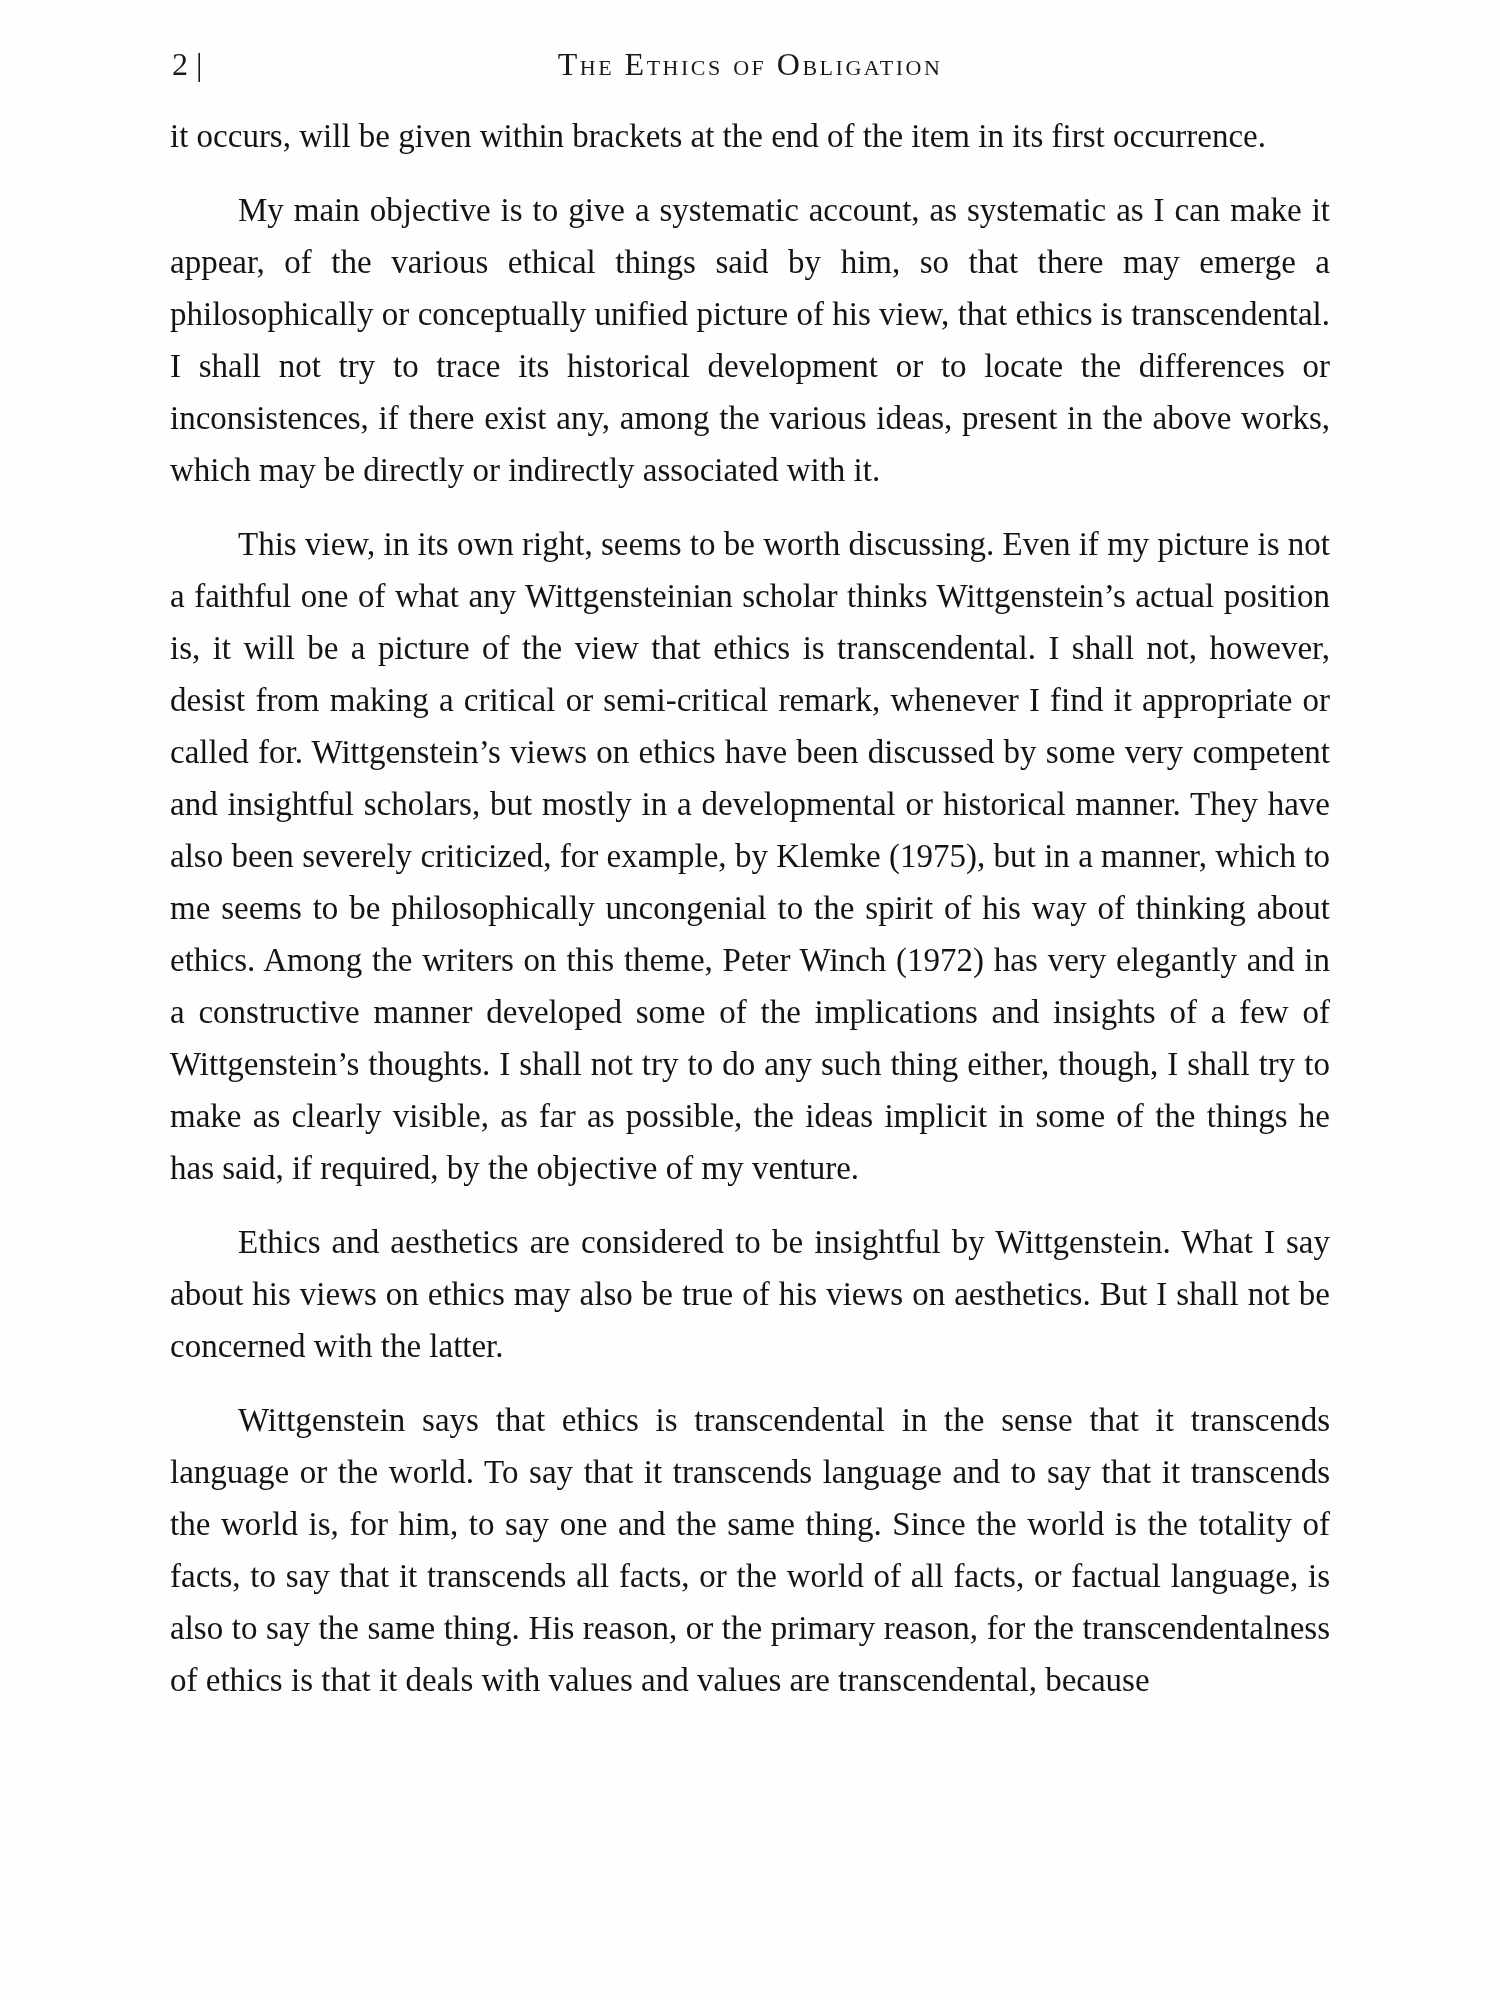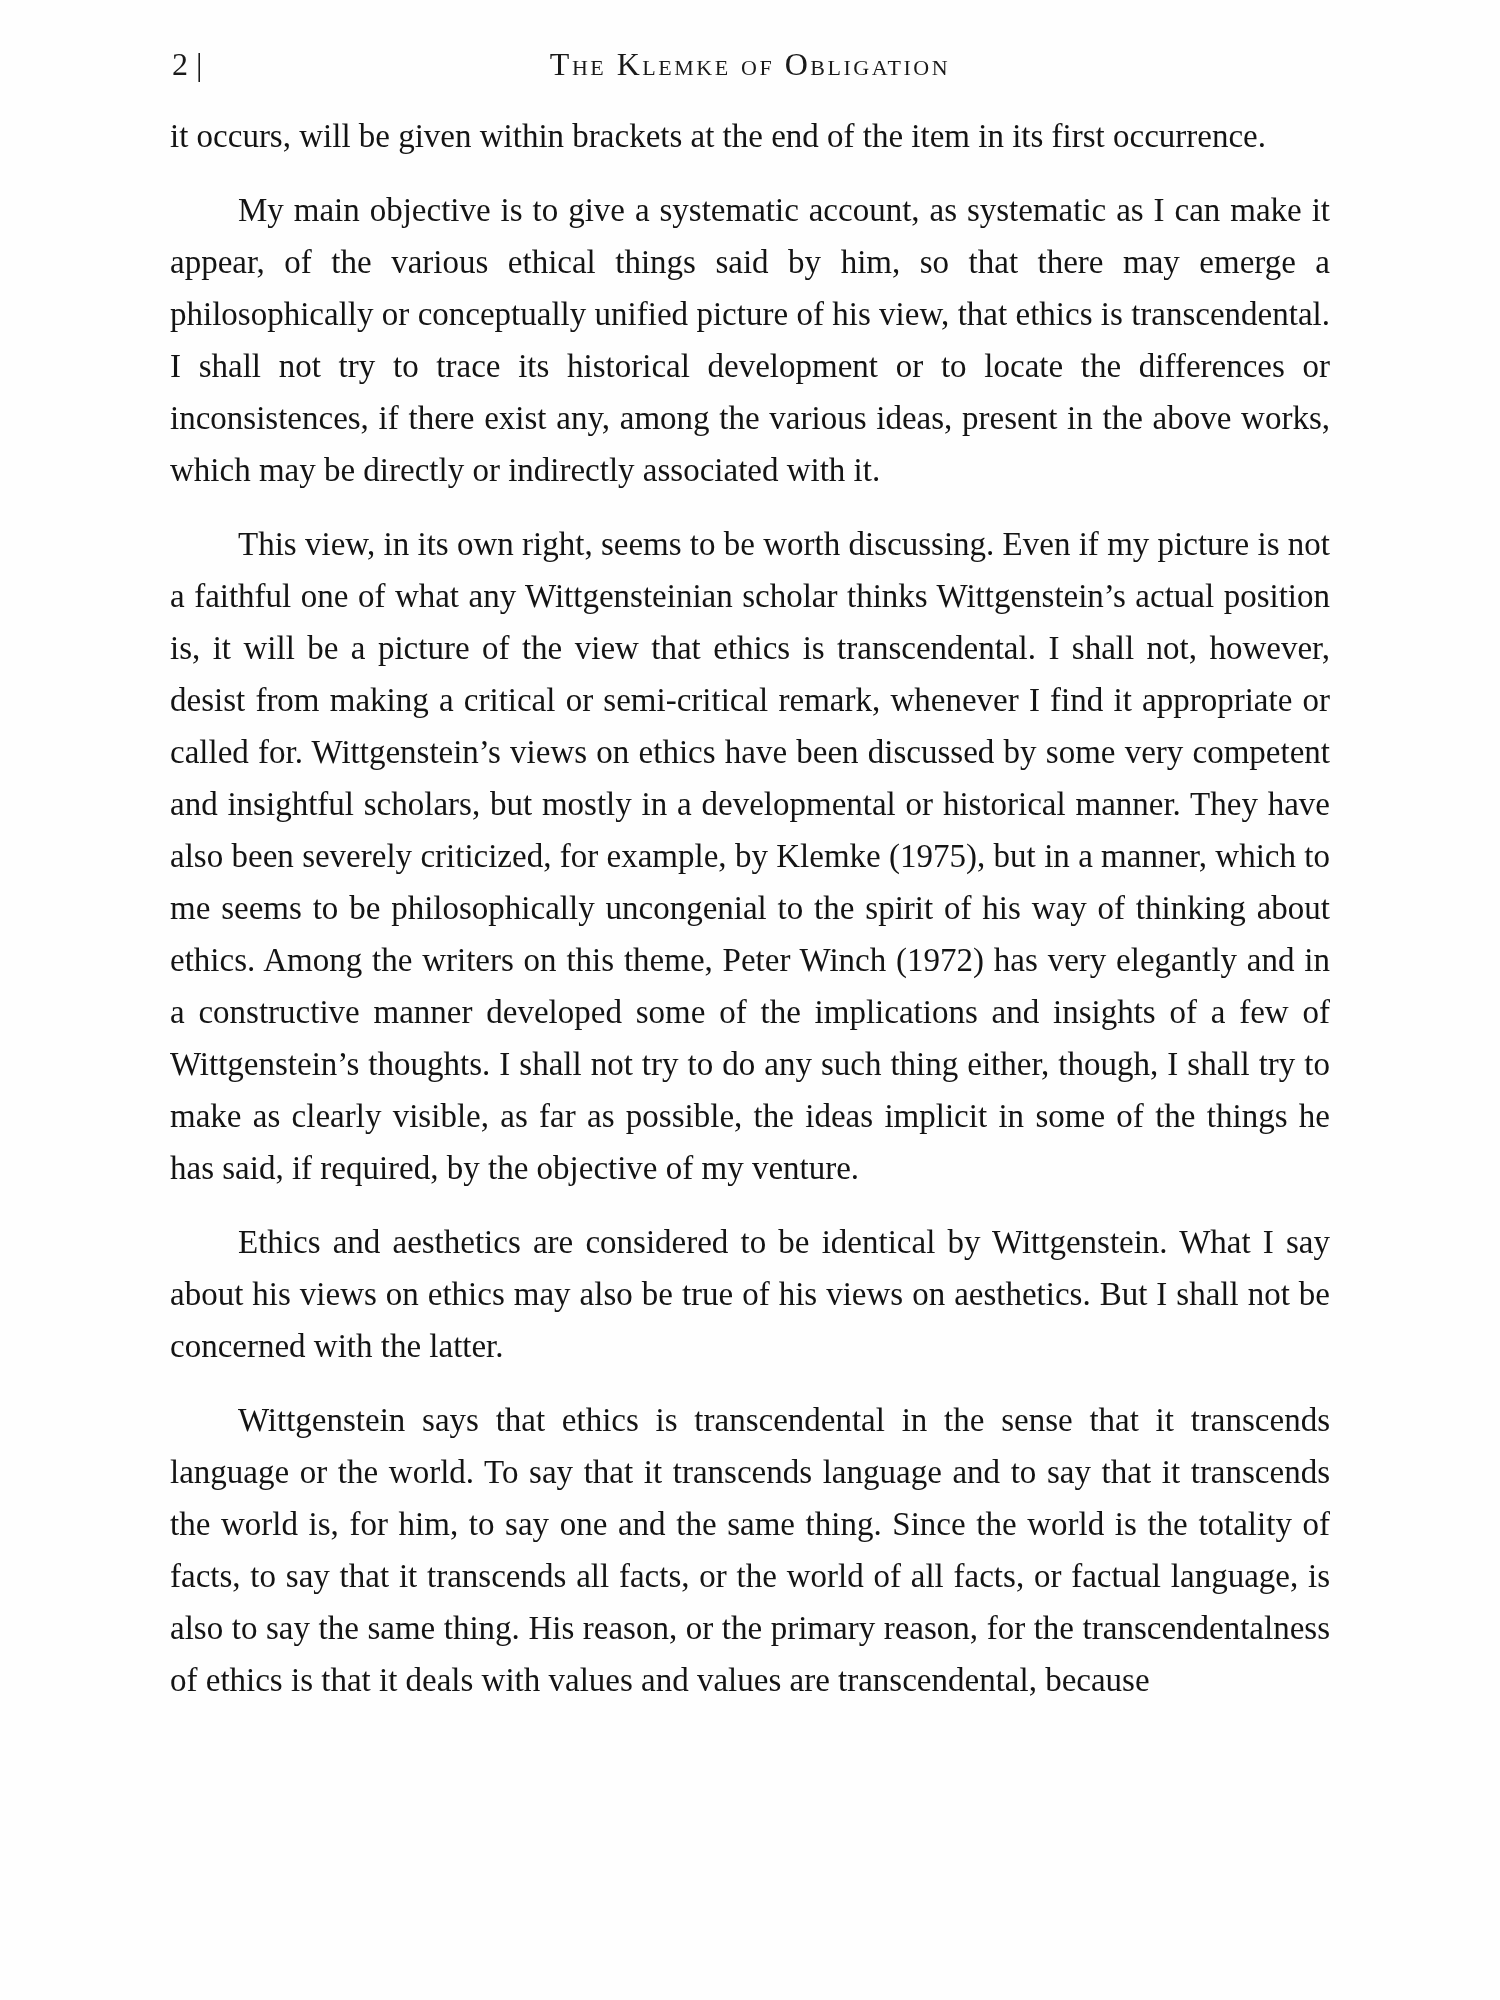--- a/index.html
+++ b/index.html
@@ -61,24 +61,24 @@
     margin-top: 0;
   }
 </style>
 </head>
 <body>
 
 <div class="page">
 
   <header class="page-header">
     <span class="page-number"><span>2</span><span class="divider">|</span></span>
-    <span class="running-header">The Klemke of Obligation</span>
+    <span class="running-header">The Ethics of Obligation</span>
   </header>
 
   <main class="body-text">
     <p class="para no-indent">it occurs, will be given within brackets at the end of the item in its first occurrence.</p>
     <p class="para">My main objective is to give a systematic account, as systematic as I can make it appear, of the various ethical things said by him, so that there may emerge a philosophically or conceptually unified picture of his view, that ethics is transcendental. I shall not try to trace its historical development or to locate the differences or inconsistences, if there exist any, among the various ideas, present in the above works, which may be directly or indirectly associated with it.</p>
     <p class="para">This view, in its own right, seems to be worth discussing. Even if my picture is not a faithful one of what any Wittgensteinian scholar thinks Wittgenstein’s actual position is, it will be a picture of the view that ethics is transcendental. I shall not, however, desist from making a critical or semi-critical remark, whenever I find it appropriate or called for. Wittgenstein’s views on ethics have been discussed by some very competent and insightful scholars, but mostly in a developmental or historical manner. They have also been severely criticized, for example, by Klemke (1975), but in a manner, which to me seems to be philosophically uncongenial to the spirit of his way of thinking about ethics. Among the writers on this theme, Peter Winch (1972) has very elegantly and in a constructive manner developed some of the implications and insights of a few of Wittgenstein’s thoughts. I shall not try to do any such thing either, though, I shall try to make as clearly visible, as far as possible, the ideas implicit in some of the things he has said, if required, by the objective of my venture.</p>
-    <p class="para">Ethics and aesthetics are considered to be identical by Wittgenstein. What I say about his views on ethics may also be true of his views on aesthetics. But I shall not be concerned with the latter.</p>
+    <p class="para">Ethics and aesthetics are considered to be insightful by Wittgenstein. What I say about his views on ethics may also be true of his views on aesthetics. But I shall not be concerned with the latter.</p>
     <p class="para">Wittgenstein says that ethics is transcendental in the sense that it transcends language or the world. To say that it transcends language and to say that it transcends the world is, for him, to say one and the same thing. Since the world is the totality of facts, to say that it transcends all facts, or the world of all facts, or factual language, is also to say the same thing. His reason, or the primary reason, for the transcendentalness of ethics is that it deals with values and values are transcendental, because</p>
   </main>
 
 </div>
 
 </body></html>

